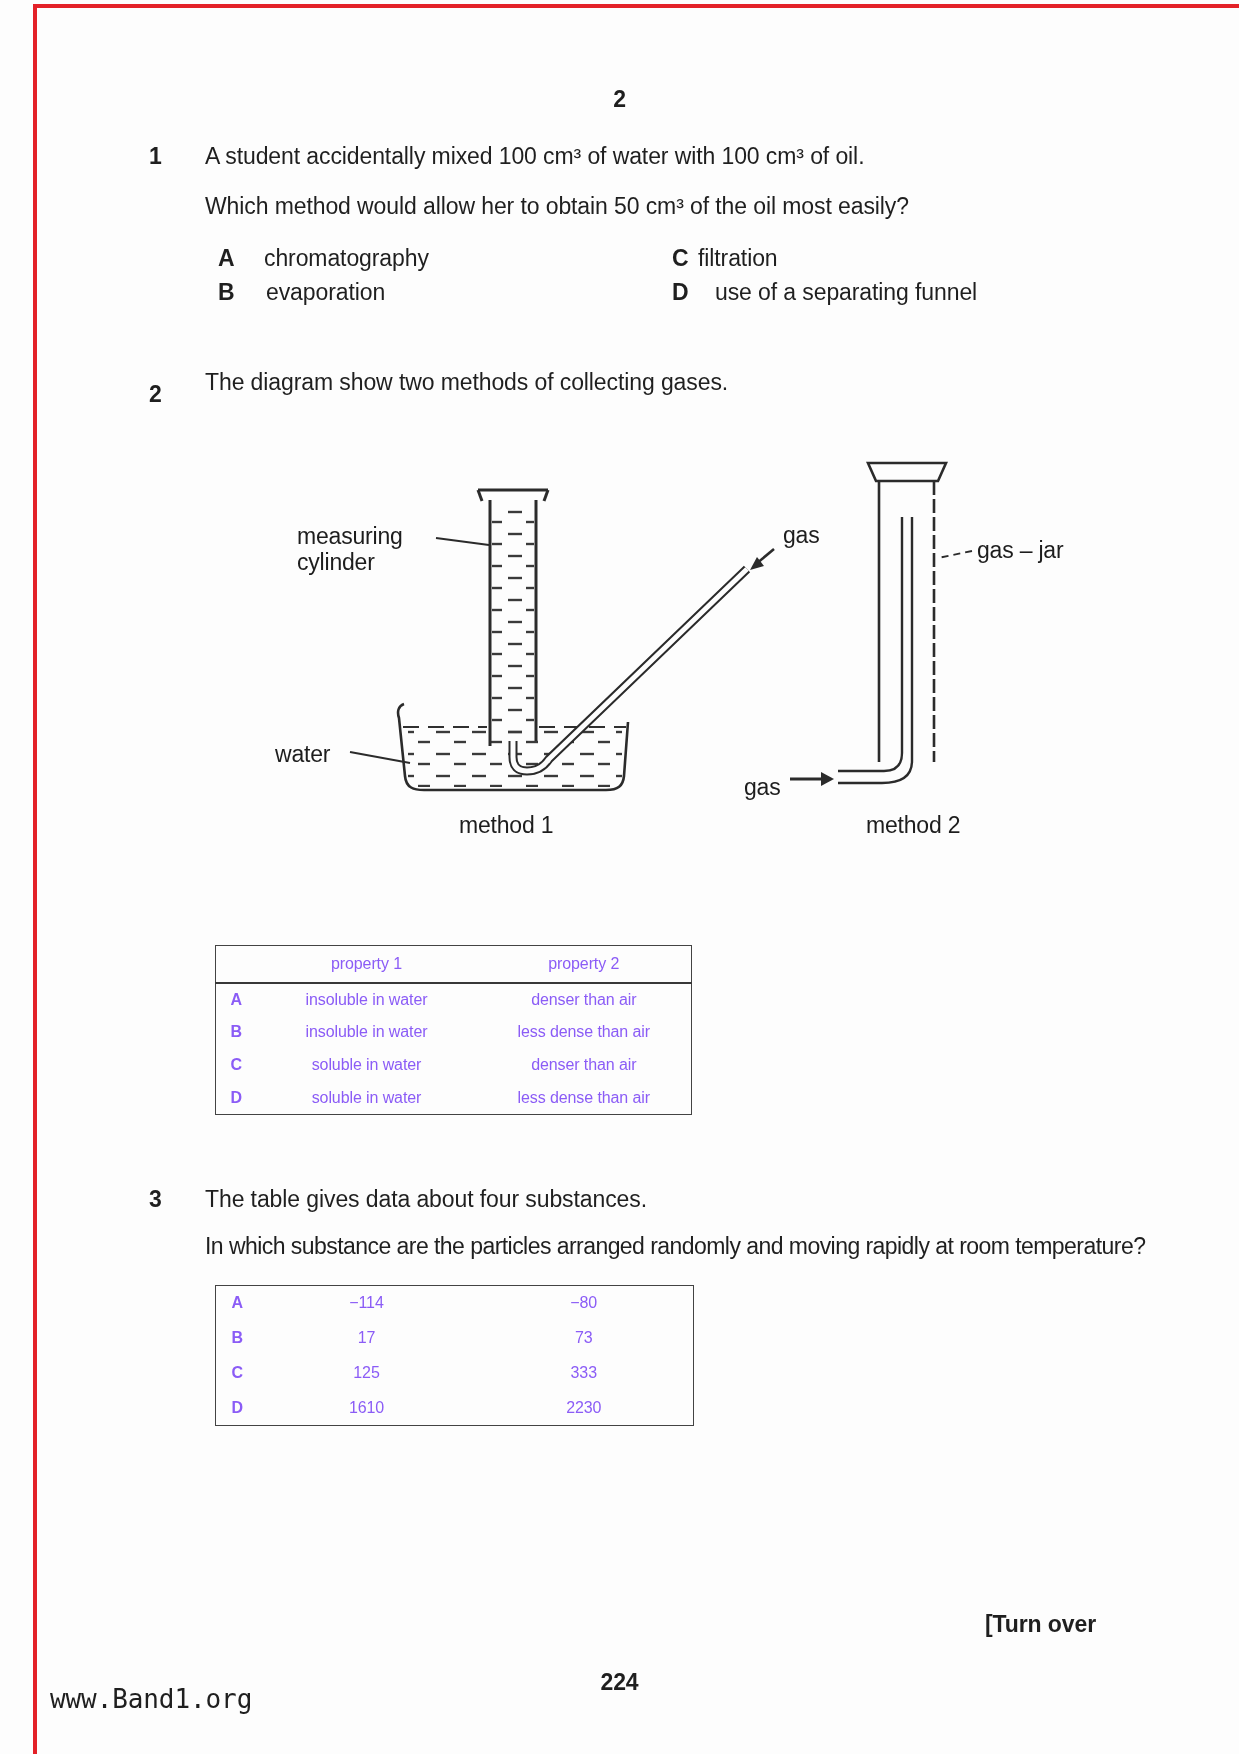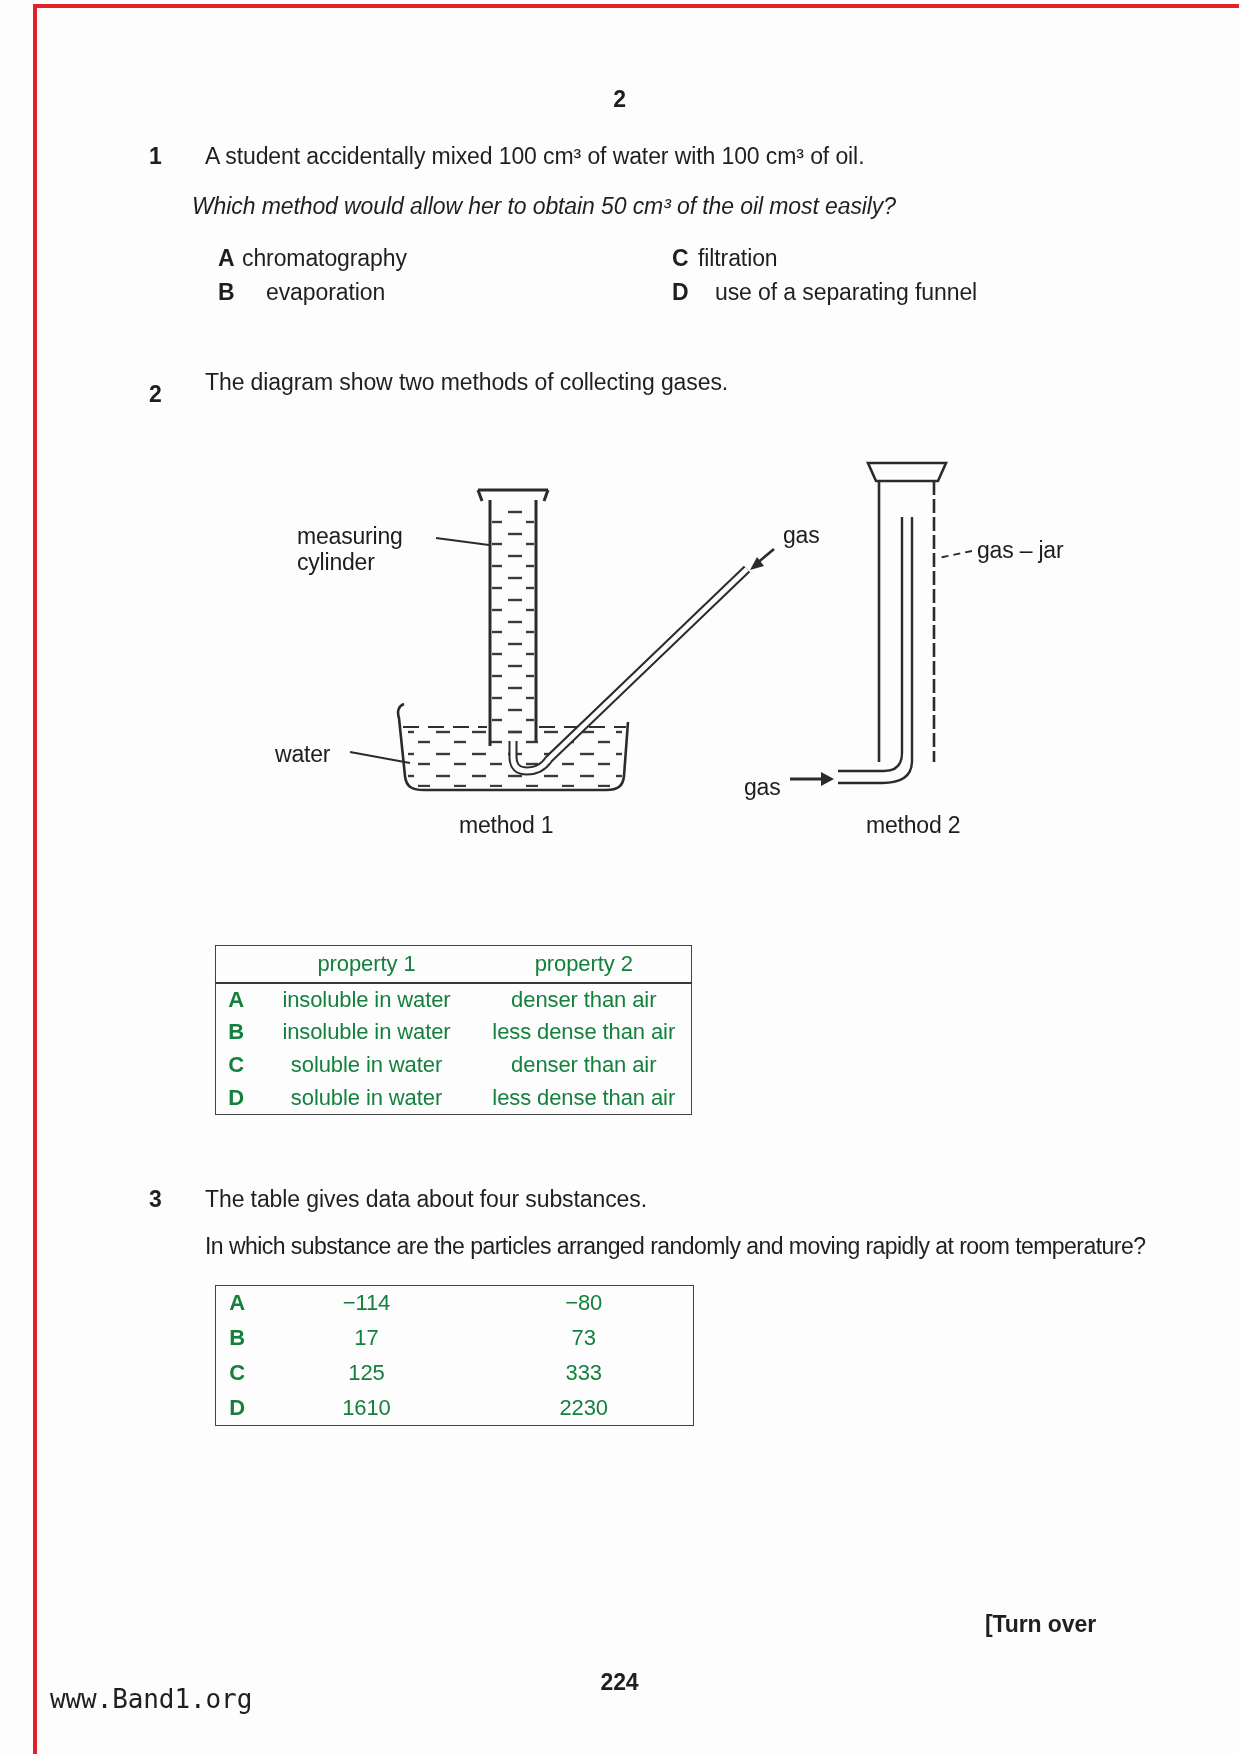--- a/index.html
+++ b/index.html
@@ -12,21 +12,21 @@
   .abs { position:absolute; white-space:nowrap; }
   .bold { font-weight:bold; }
   .center { left:0; right:0; text-align:center; }
   .tight { letter-spacing:-0.55px; }
   
   .rule-top  { position:absolute; left:36px; top:4px; right:0; height:4px; background:#e32128; }
   .rule-left { position:absolute; left:33px; top:4px; width:4px; bottom:0; background:#e32128; }
   
   table.scan {
     position:absolute; border-collapse:collapse; table-layout:fixed;
-    font-size:22px; color:#15803d;
+    font-size:16px; color:#8b5cf6;
   }
   table.scan, table.scan td, table.scan th { border:0; }
   table.scan { border:1.7px solid #434343; }
   table.scan td { text-align:center; vertical-align:middle; padding:0; }
   .col-letter { border-right:1.6px solid #4a4a4a; font-weight:bold; }
   .col-mid    { border-right:1.6px dashed #6b6b6b; }
   tr.hdr td   { border-bottom:2.6px solid #383838; font-weight:normal; }
   .footer-mono { font-family:"DejaVu Sans Mono","Liberation Mono", monospace; font-size:26px; color:#1f1f1f; }
   svg text { font-family:"Liberation Sans", sans-serif; font-size:23px; fill:#1d1d1d; letter-spacing:-0.2px; }
 </style>
@@ -35,24 +35,24 @@
 
 <div class="page">
 
   <div class="rule-top"></div>
   <div class="rule-left"></div>
 
   <div class="abs center bold" style="top:86px;">2</div>
 
   <div class="abs bold" style="left:149px; top:143px;">1</div>
   <div class="abs" style="left:205px; top:143px;">A student accidentally mixed 100 cm³ of water with 100 cm³ of oil.</div>
-  <div class="abs" style="left:192px; top:193px;font-style:italic;">Which method would allow her to obtain 50 cm³ of the oil most easily?</div>
+  <div class="abs" style="left:205px; top:193px;">Which method would allow her to obtain 50 cm³ of the oil most easily?</div>
 
   <div class="abs bold" style="left:218px; top:245px;">A</div>
-  <div class="abs" style="left:242px; top:245px;">chromatography</div>
+  <div class="abs" style="left:264px; top:245px;">chromatography</div>
   <div class="abs bold" style="left:218px; top:279px;">B</div>
   <div class="abs" style="left:266px; top:279px;">evaporation</div>
   <div class="abs bold" style="left:672px; top:245px;">C</div>
   <div class="abs" style="left:698px; top:245px;">filtration</div>
   <div class="abs bold" style="left:672px; top:279px;">D</div>
   <div class="abs" style="left:715px; top:279px;">use of a separating funnel</div>
 
   <div class="abs bold" style="left:149px; top:381px;">2</div>
   <div class="abs" style="left:205px; top:369px;">The diagram show two methods of collecting gases.</div>
 

